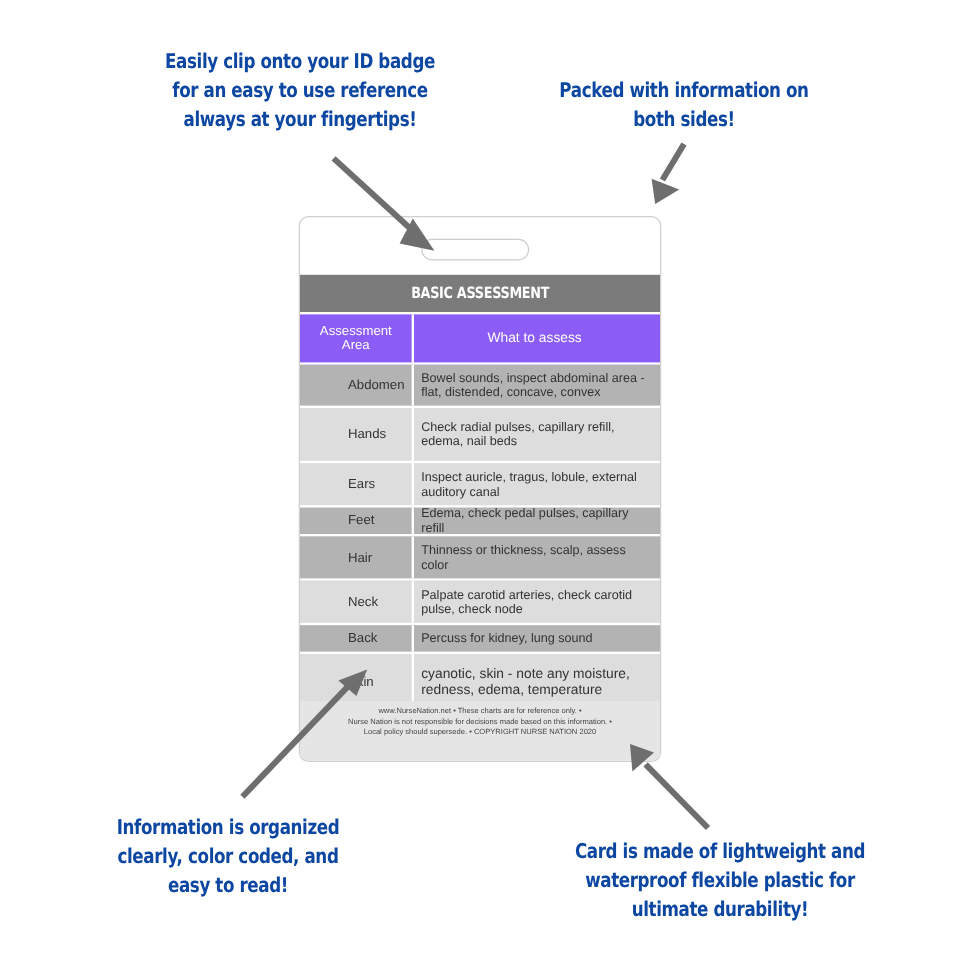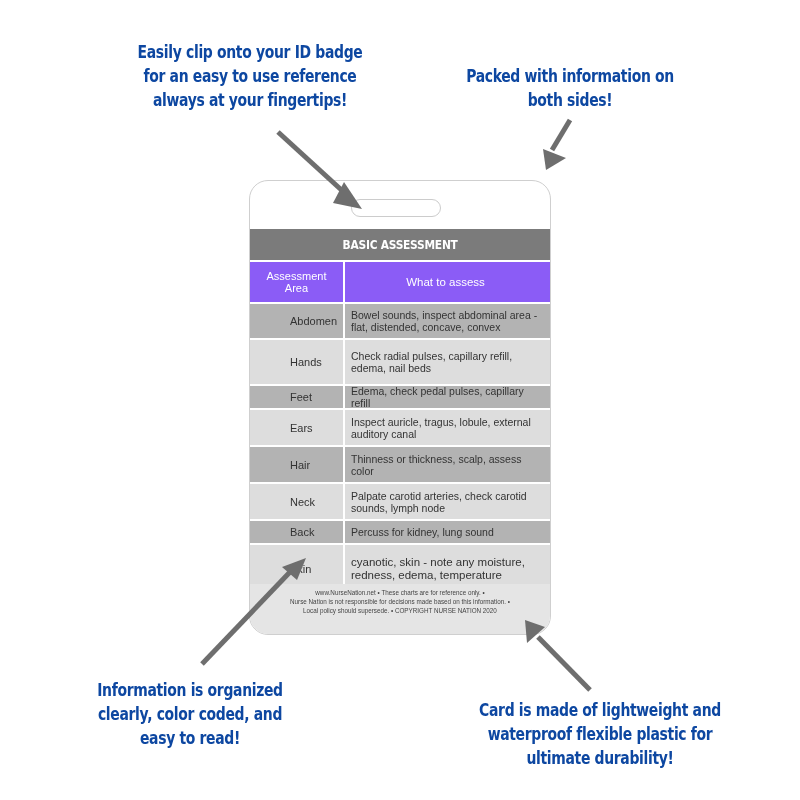--- a/index.html
+++ b/index.html
@@ -16,21 +16,21 @@
   .callout span { display:block; white-space:nowrap; }
   #c1 { left:90px; top:40px; width:320px; }
   #c2 { left:420px; top:64px; width:300px; }
   #c3 { left:55px; top:678px; width:270px; }
   #c4 { left:430px; top:698px; width:340px; }
 
   .arrow { position:absolute; left:0; top:0; width:800px; height:800px; pointer-events:none; }
 
   .card {
     position:absolute; left:249px; top:180px; width:302px; height:455px;
-    border:1.5px solid #cfcfcf; border-radius:19px; background:#ffffff;
+    border:1.5px solid #cfcfcf; border-radius:8px; background:#ffffff;
     box-sizing:border-box; overflow:hidden;
   }
   .slot {
     position:absolute; left:101px; top:18px; width:90px; height:18px;
     border:1.5px solid #cccccc; border-radius:10px; box-sizing:border-box; background:#fff;
   }
   .title-bar {
     position:absolute; left:0; top:48px; width:100%; height:31px; background:#7b7b7b;
     color:#fff; font-weight:bold; font-size:13px; text-align:center; line-height:31px;
     font-family:"DejaVu Sans", sans-serif; letter-spacing:-0.3px;
@@ -110,55 +110,55 @@
     <div class="row light" style="height:46px">
       <div class="c1">Hands</div>
       <div class="c2">
           <div>
         <div>Check radial pulses, capillary refill,</div>
         <div>edema, nail beds</div>
       </div>
         </div>
     </div>
 
+    <div class="row light" style="height:37px">
+      <div class="c1">Ears</div>
+      <div class="c2">
+          <div>
+        <div>Inspect auricle, tragus, lobule, external</div>
+        <div>auditory canal</div>
+      </div>
+        </div>
+    </div>
+
     <div class="row dark" style="height:24px">
       <div class="c1">Feet</div>
       <div class="c2">
           <div>
         <div>Edema, check pedal pulses, capillary refill</div>
       </div>
         </div>
     </div>
 
-    <div class="row light" style="height:37px">
-      <div class="c1">Ears</div>
-      <div class="c2">
-          <div>
-        <div>Inspect auricle, tragus, lobule, external</div>
-        <div>auditory canal</div>
-      </div>
-        </div>
-    </div>
-
     <div class="row dark" style="height:37px">
       <div class="c1">Hair</div>
       <div class="c2">
           <div>
         <div>Thinness or thickness, scalp, assess</div>
         <div>color</div>
       </div>
         </div>
     </div>
 
     <div class="row light" style="height:37px">
       <div class="c1">Neck</div>
       <div class="c2">
           <div>
         <div>Palpate carotid arteries, check carotid</div>
-        <div>sounds, lymph node</div>
+        <div>pulse, check node</div>
       </div>
         </div>
     </div>
 
     <div class="row dark" style="height:24px">
       <div class="c1">Back</div>
       <div class="c2">
           <div>
         <div>Percuss for kidney, lung sound</div>
       </div>

